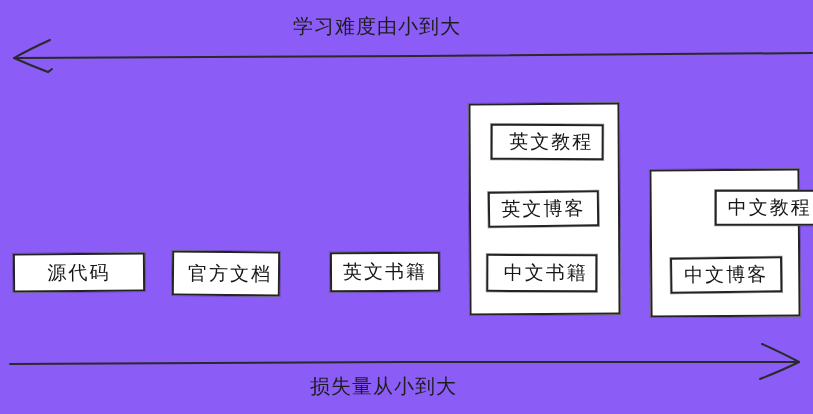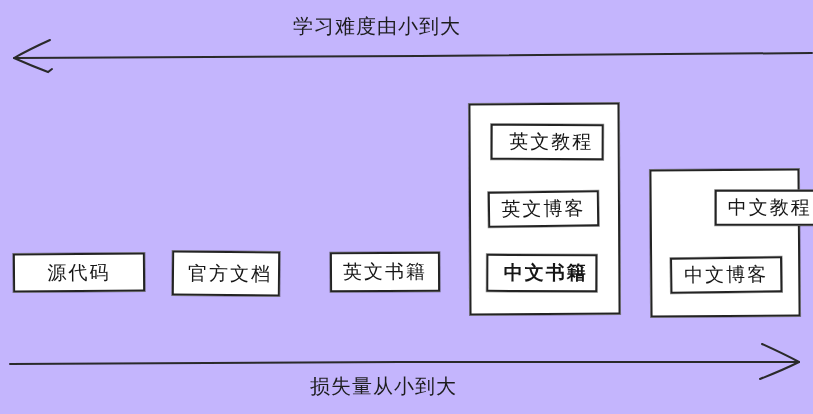--- a/index.html
+++ b/index.html
@@ -5,21 +5,21 @@
   html, body {
     margin: 0;
     padding: 0;
     background: #ffffff;
     font-family: "Liberation Sans", sans-serif;
   }
   #stage {
     position: relative;
     width: 813px;
     height: 414px;
-    background: #c4b5fd;
+    background: #8b5cf6;
     overflow: hidden;
     color: #1d1d1d;
   }
   .axis-label {
     position: absolute;
     font-size: 20px;
     letter-spacing: 1px;
     color: #1d1d1d;
     white-space: nowrap;
   }
@@ -57,21 +57,21 @@
   .tilt-c { transform: rotate(-0.3deg); }
 
   
   #box-source      { left: 13px;  top: 253px; width: 132px; height: 39px; }
   #box-officialdoc { left: 172px; top: 251px; width: 108px; height: 45px; }
   #box-enbook      { left: 330px; top: 252px; width: 110px; height: 40px; }
 
   #group-middle    { left: 469px; top: 103px; width: 151px; height: 212px; }
   #box-entutorial  { left: 20px;  top: 19px;  width: 113px; height: 36px; }
   #box-enblog      { left: 17px;  top: 86px;  width: 111px; height: 36px; }
-  #box-cnbook      { left: 15px;  top: 149px; width: 111px; height: 38px; font-weight: bold; }
+  #box-cnbook      { left: 15px;  top: 149px; width: 111px; height: 38px; }
 
   #group-right     { left: 650px; top: 169px; width: 150px; height: 148px; }
   #box-cntutorial  { left: 18px;  top: 19px;  width: 102px; height: 36px; margin-left: 45px; }
   #box-cnblog      { left: 18px;  top: 86px;  width: 112px; height: 36px; }
 
   #label-difficulty { left: 293px; top: 13px; }
   #label-loss       { left: 310px; top: 373px; }
 </style>
 </head>
 <body>

